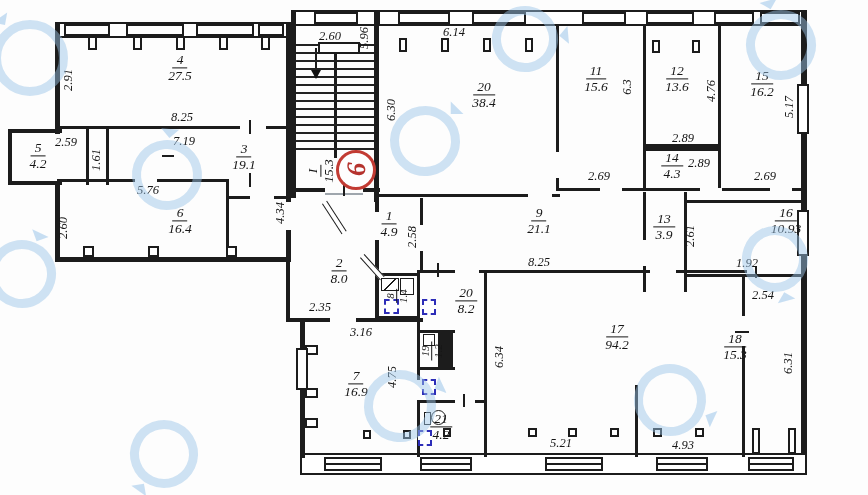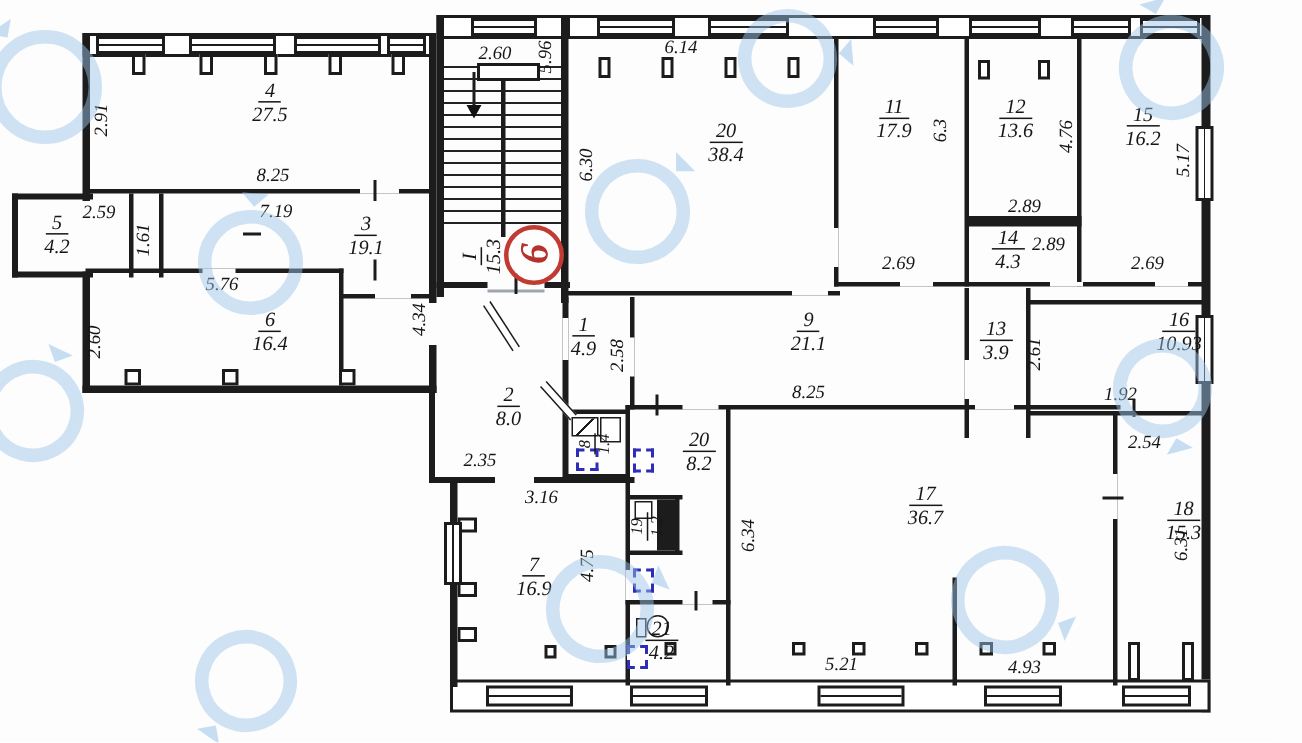--- a/index.html
+++ b/index.html
@@ -220,21 +220,21 @@
   <div class="rlabel v" style="left:321px;top:171px">
       <span class="rnum">I</span>
       <span class="rarea">15.3</span>
     </div>
   <div class="rlabel" style="left:484px;top:95px">
       <span class="rnum">20</span>
       <span class="rarea">38.4</span>
     </div>
   <div class="rlabel" style="left:596px;top:79px">
       <span class="rnum">11</span>
-      <span class="rarea">17.9</span>
+      <span class="rarea">15.6</span>
     </div>
   <div class="rlabel" style="left:677px;top:79px">
       <span class="rnum">12</span>
       <span class="rarea">13.6</span>
     </div>
   <div class="rlabel" style="left:762px;top:84px">
       <span class="rnum">15</span>
       <span class="rarea">16.2</span>
     </div>
   <div class="rlabel" style="left:672px;top:166px">
@@ -272,23 +272,23 @@
   <div class="rlabel v" style="left:432px;top:351px;font-size:11px">
       <span class="rnum">19</span>
       <span class="rarea">1.2</span>
     </div>
   <div class="rlabel" style="left:356px;top:384px">
       <span class="rnum">7</span>
       <span class="rarea">16.9</span>
     </div>
   <div class="rlabel" style="left:617px;top:337px">
       <span class="rnum">17</span>
-      <span class="rarea">36.7</span>
-    </div>
-  <div class="rlabel" style="left:789px;top:347px">
+      <span class="rarea">94.2</span>
+    </div>
+  <div class="rlabel" style="left:735px;top:347px">
       <span class="rnum">18</span>
       <span class="rarea">15.3</span>
     </div>
   <div class="rlabel" style="left:441px;top:427px">
       <span class="rnum">21</span>
       <span class="rarea">4.2</span>
     </div>
 
   <div class="dim v" style="left:68px;top:80px">2.91</div>
   <div class="dim" style="left:182px;top:117px">8.25</div>

